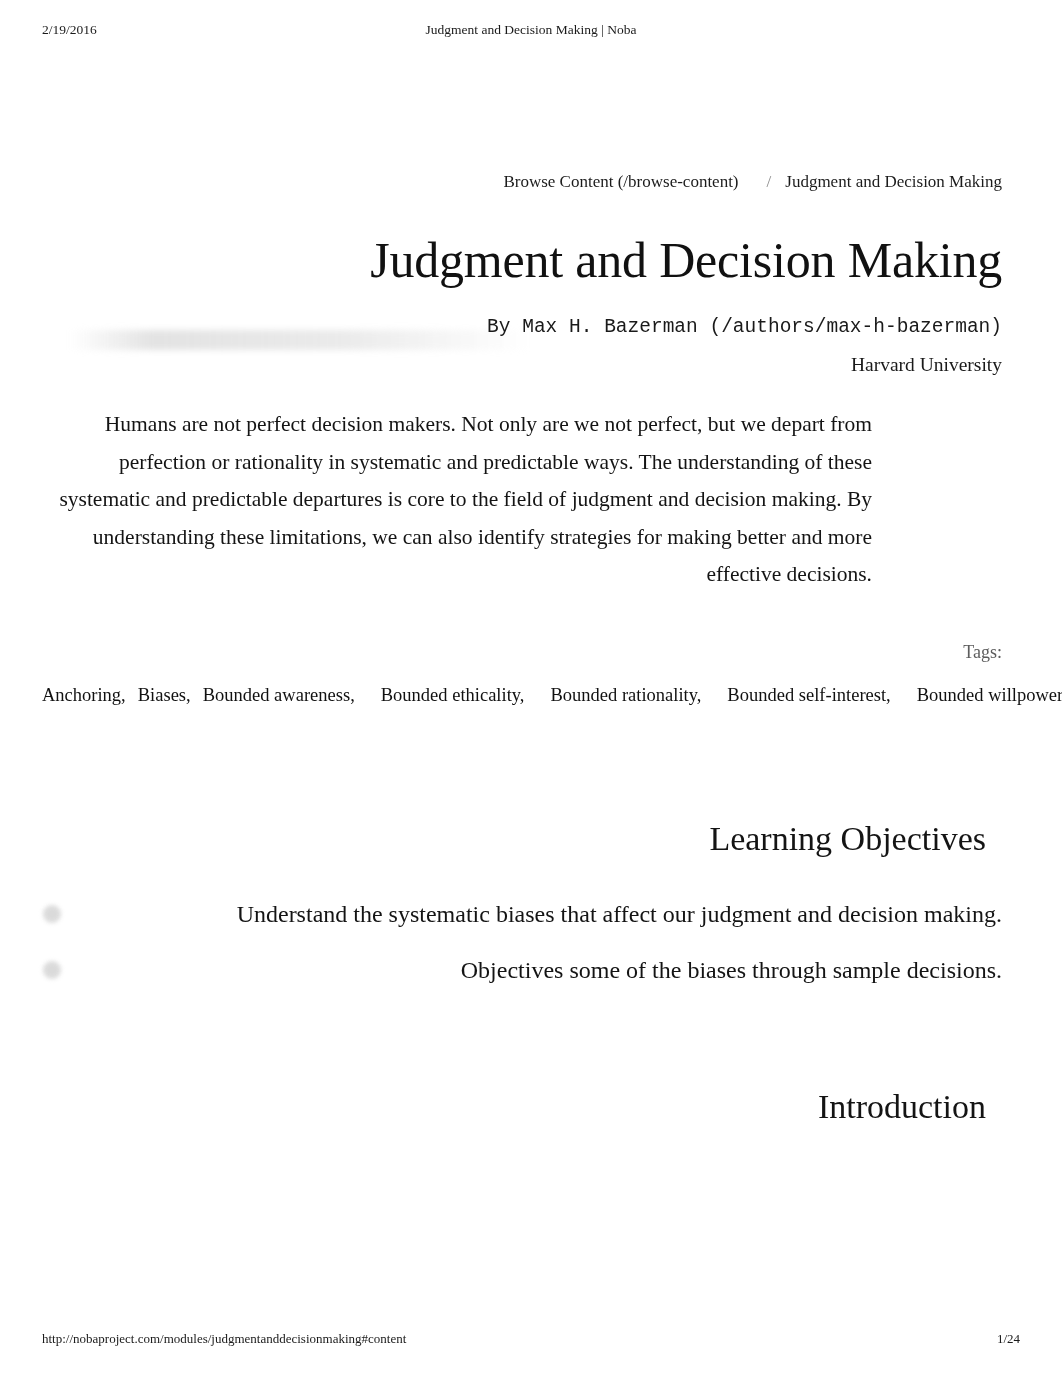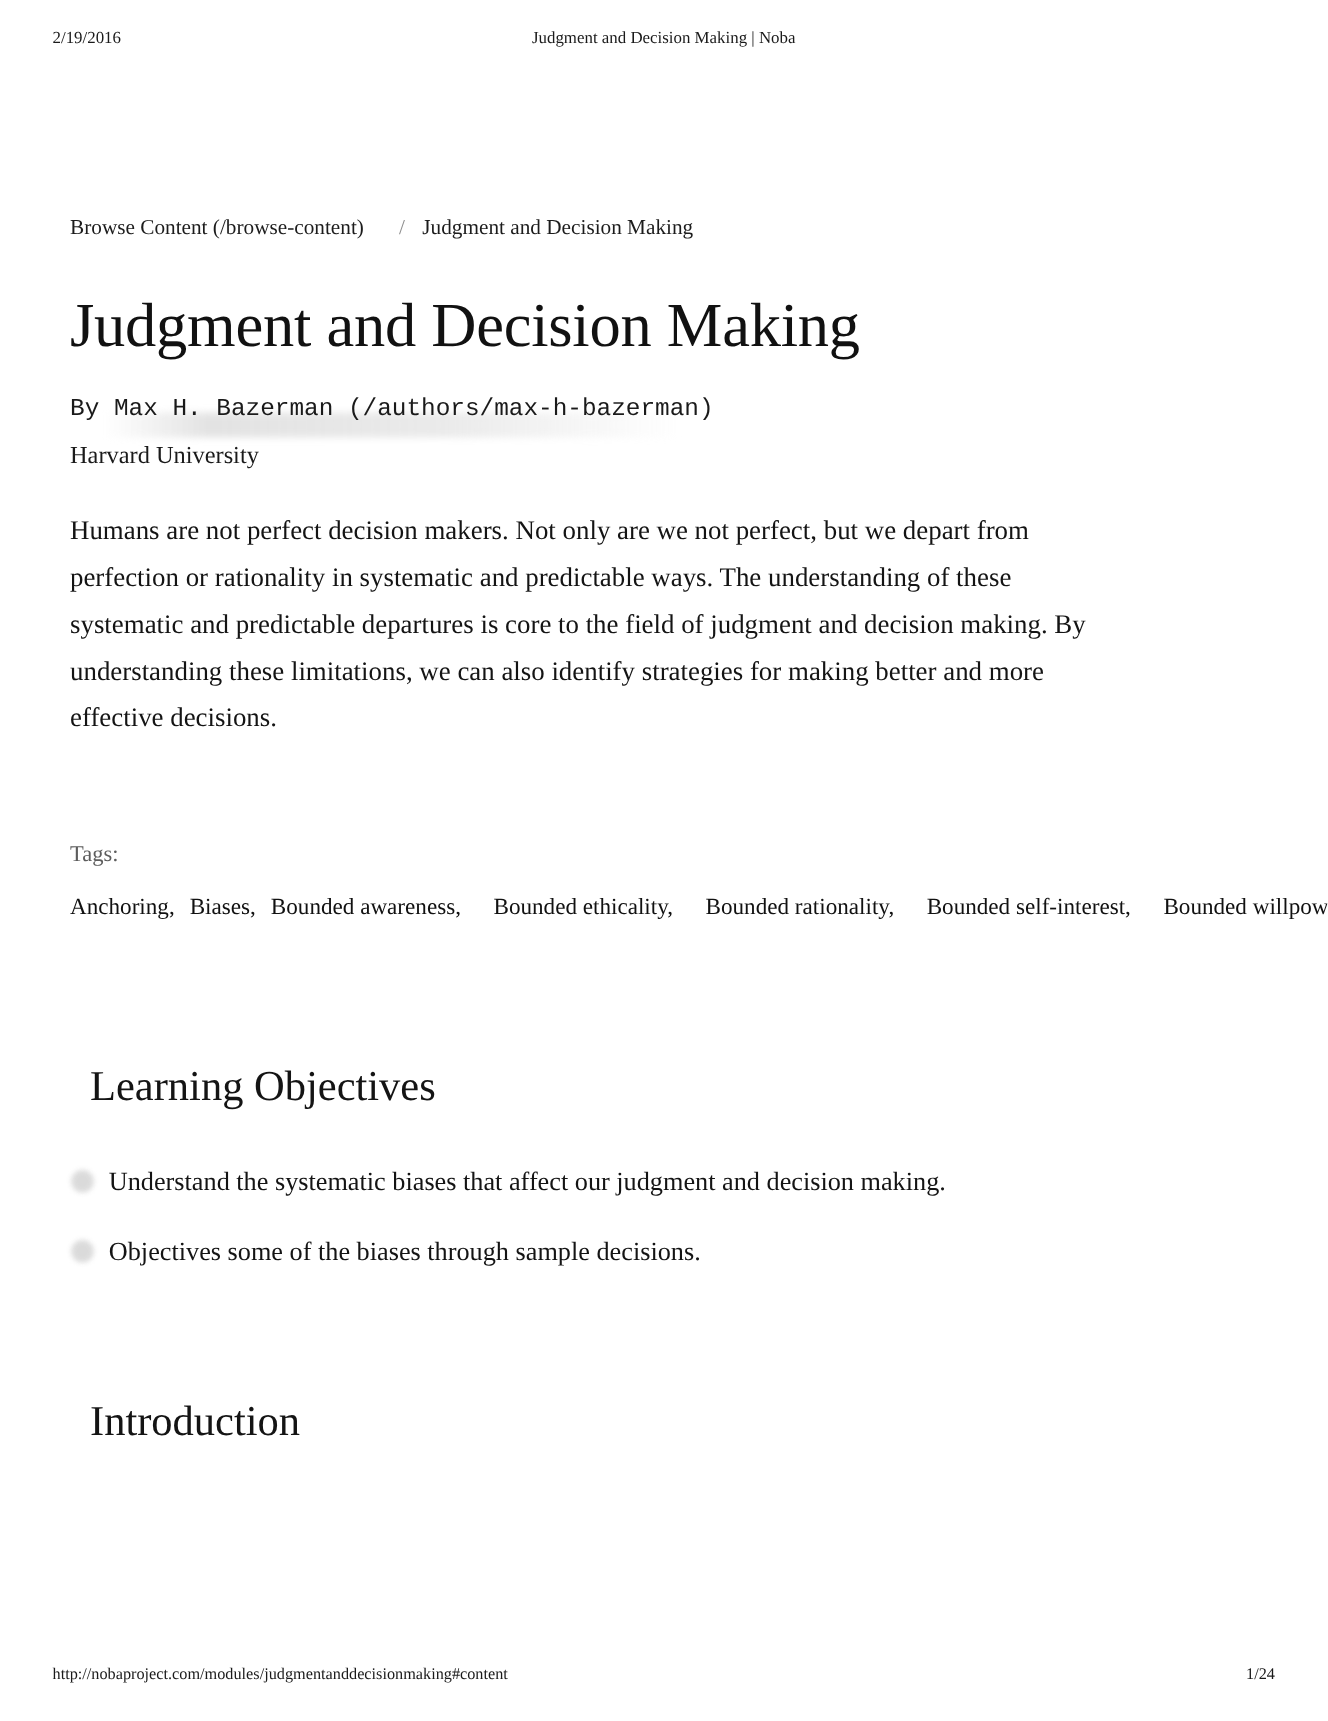--- a/index.html
+++ b/index.html
@@ -42,23 +42,24 @@
     left: 0;
     right: 0;
     top: 0;
     text-align: center;
     white-space: nowrap;
   }
 
   
   .content {
     position: absolute;
-    left: 56px;
+    left: 42px;
     top: 170px;
     width: 960px;
+    text-align: right;
   }
 
   
   .breadcrumb {
     font-size: 17px;
     line-height: 24px;
     color: #1c1c1c;
     white-space: nowrap;
     margin: 0 0 6px 0;
   }
@@ -128,21 +129,21 @@
   .abstract {
     font-size: 21.5px;
     line-height: 37.5px;
     color: #141414;
     margin: 27px 0 0 0;
     width: 830px;
   }
 
   
   .tags-block {
-    margin-top: 77px;
+    margin-top: 46px;
   }
   .tags-label {
     font-size: 18px;
     line-height: 24px;
     color: #5d5d5d;
   }
   .tags-list {
     margin-top: 13px;
     width: 950px;
     font-size: 18.5px;
@@ -172,21 +173,21 @@
 
   
   .lo-list {
     list-style: none;
     margin: 38px 0 0 0;
     padding: 0;
   }
   .lo-list li {
     position: relative;
     padding-left: 31px;
-    font-size: 21px;
+    font-size: 24px;
     line-height: 32px;
     color: #141414;
     margin-bottom: 24px;
     font-family: Liberation Serif, serif;
   }
   .lo-bullet {
     position: absolute;
     left: 1px;
     top: 7px;
     width: 18px;

